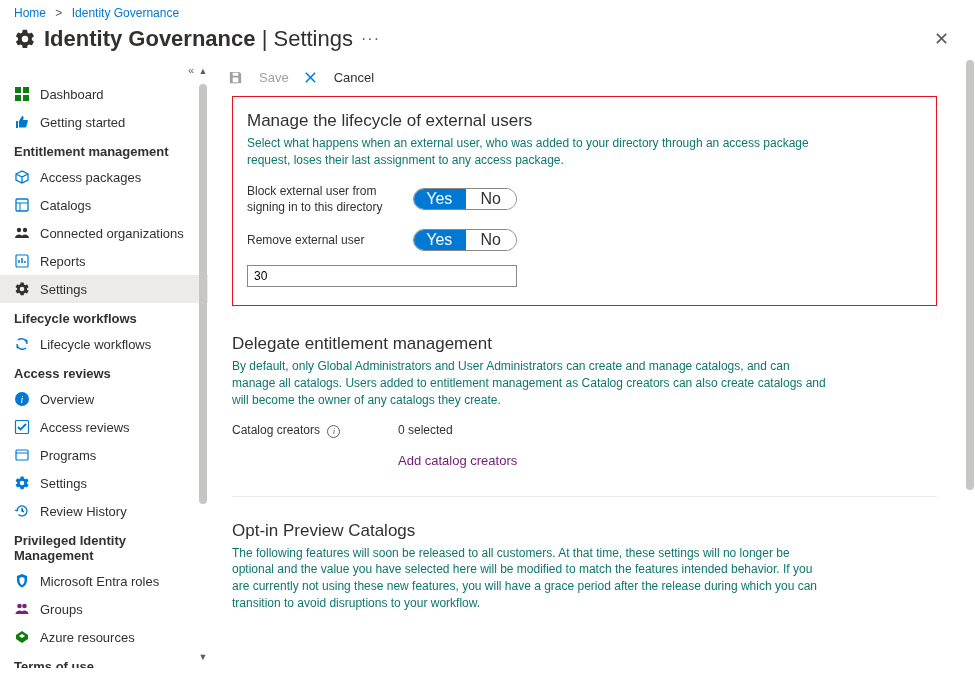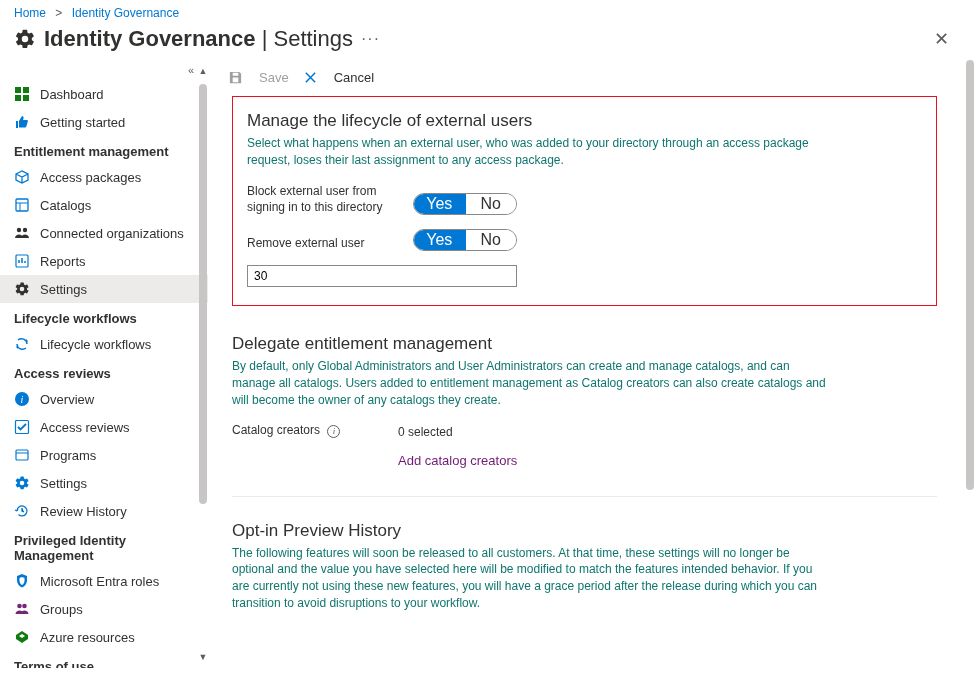--- a/index.html
+++ b/index.html
@@ -37,21 +37,21 @@
     .tbtn svg { width: 15px; height: 15px; }
 
     .content-scroll { position: absolute; top: 36px; bottom: 0; left: 0; right: 14px; overflow: hidden; padding: 0 24px 0 24px; }
     .content-inner { }
 
     .section { margin-bottom: 28px; }
     .section.highlighted { border: 1.5px solid #e81123; padding: 14px 14px 14px; }
     .section h2 { font-size: 17px; font-weight: 400; margin-bottom: 4px; }
     .section .desc { font-size: 12px; color: #0f766e; margin-bottom: 14px; line-height: 1.4; max-width: 600px; }
 
-    .setting-row { display: flex; align-items: flex-end; margin-bottom: 14px; font-size: 12px; }
+    .setting-row { display: flex; align-items: center; margin-bottom: 14px; font-size: 12px; }
     .setting-row .label-col { width: 166px; padding-right: 12px; line-height: 1.35; }
     .setting-row .label-col .req { color: #a4262c; }
     .setting-row .ctrl-col { flex: 1; }
 
     .toggle-pair { display: inline-flex; border-radius: 12px; overflow: hidden; height: 22px; border: 1px solid #8a8886; width: 104px; }
     .toggle-half { flex: 1; display: flex; align-items: center; justify-content: center; font-size: 16px; cursor: pointer; background: #fff; }
     .toggle-half.on.sel { background: #0078d4; color: #fff; border-right: 1px solid #0078d4; }
     .toggle-half.off { color: #323130; }
 
     .text-input { width: 270px; height: 22px; border: 1px solid #8a8886; padding: 2px 6px; font-size: 12px; }
@@ -325,21 +325,21 @@
             <div class="label-col"></div>
             <div class="ctrl-col">
               <span class="link-action">Add catalog creators</span>
             </div>
           </div>
         </div>
 
         <div class="hr"></div>
 
         <div class="section">
-          <h2 class="optin-head">Opt-in Preview History</h2>
+          <h2 class="optin-head">Opt-in Preview Catalogs</h2>
           <div class="desc">The following features will soon be released to all customers. At that time, these settings will no longer be optional and the value you have selected here will be modified to match the features intended behavior. If you are currently not using these new features, you will have a grace period after the release during which you can transition to avoid disruptions to your workflow.</div>
 
         </div>
 
       </div>
     </div>
 
     <div class="main-scroll-track">
       <div class="main-scroll-thumb"></div>
     </div>

